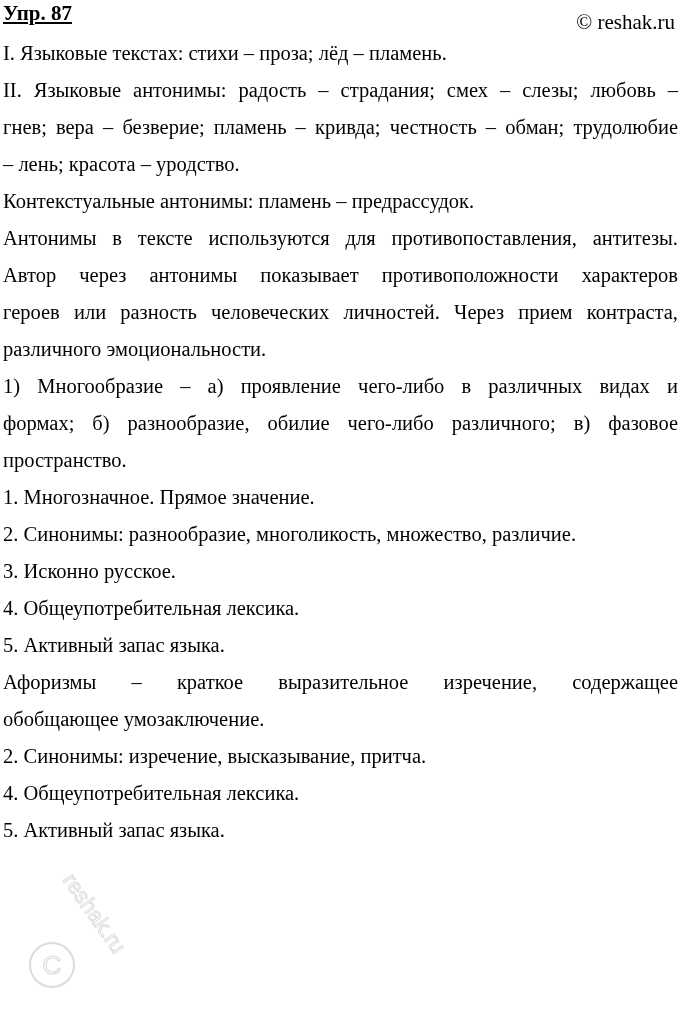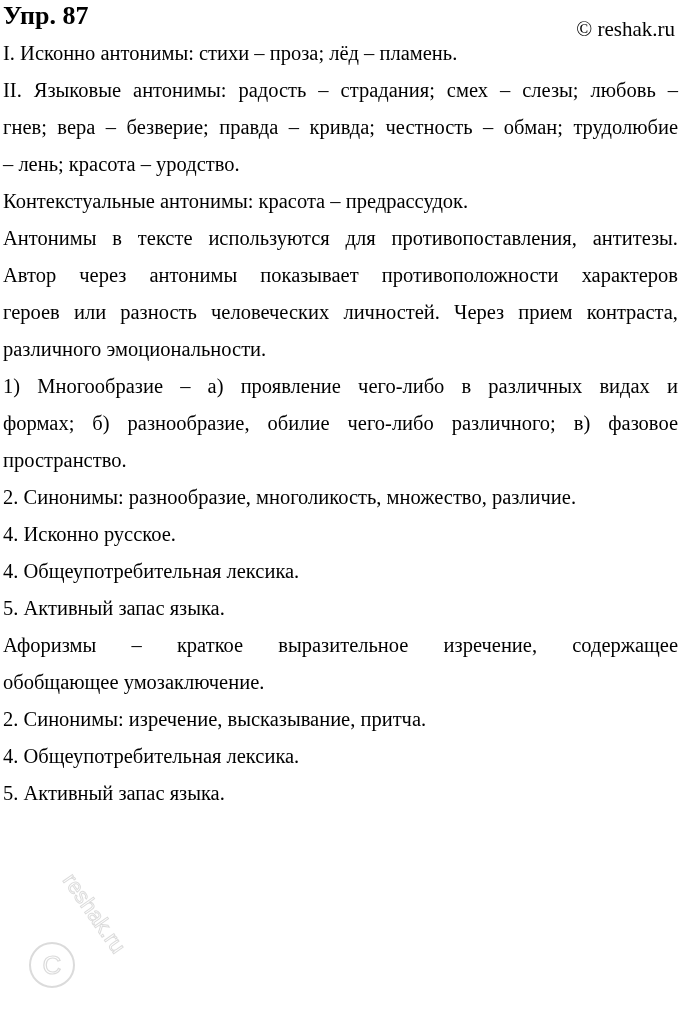--- a/index.html
+++ b/index.html
@@ -1,55 +1,56 @@
 <!DOCTYPE html>
 <html><head>
   <meta charset="utf-8">
   <style>
     html, body { margin: 0; padding: 0; background: #ffffff; }
     body {
       width: 680px; height: 1019px; overflow: hidden; position: relative;
       font-family: "Liberation Serif", serif; color: #000;
     }
     .header { position: absolute; left: 0; top: 0; width: 680px; height: 32px; }
-    .title { position: absolute; left: 3px; top: 1px; font-weight: bold; font-size: 26px; }
-    .site { position: absolute; right: 5px; top: 17px; font-size: 21px; }
+    .title { position: absolute; left: 3px; top: 1px; font-weight: bold; font-size: 21px; text-decoration: underline; }
+    .site { position: absolute; right: 5px; top: 10px; font-size: 21px; }
     .content { position: absolute; left: 3px; top: 35px; width: 675px; }
     .line {
       font-size: 20.5px; height: 37px; line-height: 37px; white-space: nowrap;
     }
     .just { text-align: justify; text-align-last: justify; }
     .watermark {
       position: absolute; left: 22px; top: 870px; width: 120px; height: 140px;
       pointer-events: none; opacity: 0.35;
     }
   </style>
 </head>
 <body>
 
 <div class="header">
   <span class="title">Упр. 87</span>
   <span class="site">© reshak.ru</span>
 </div>
 
 <div class="content">
-  <div class="line">I. Исконно антонимы: стихи – проза; лёд – пламень.</div>
+  <div class="line">I. Языковые текстах: стихи – проза; лёд – пламень.</div>
   <div class="line just">II. Языковые антонимы: радость – страдания; смех – слезы; любовь –</div>
-  <div class="line just">гнев; вера – безверие; правда – кривда; честность – обман; трудолюбие</div>
+  <div class="line just">гнев; вера – безверие; пламень – кривда; честность – обман; трудолюбие</div>
   <div class="line">– лень; красота – уродство.</div>
-  <div class="line">Контекстуальные антонимы: красота – предрассудок.</div>
+  <div class="line">Контекстуальные антонимы: пламень – предрассудок.</div>
   <div class="line just">Антонимы в тексте используются для противопоставления, антитезы.</div>
   <div class="line just">Автор через антонимы показывает противоположности характеров</div>
   <div class="line just">героев или разность человеческих личностей. Через прием контраста,</div>
   <div class="line">различного эмоциональности.</div>
   <div class="line just">1) Многообразие – а) проявление чего-либо в различных видах и</div>
   <div class="line just">формах; б) разнообразие, обилие чего-либо различного; в) фазовое</div>
   <div class="line">пространство.</div>
+  <div class="line">1. Многозначное. Прямое значение.</div>
   <div class="line">2. Синонимы: разнообразие, многоликость, множество, различие.</div>
-  <div class="line">4. Исконно русское.</div>
+  <div class="line">3. Исконно русское.</div>
   <div class="line">4. Общеупотребительная лексика.</div>
   <div class="line">5. Активный запас языка.</div>
   <div class="line just">Афоризмы – краткое выразительное изречение, содержащее</div>
   <div class="line">обобщающее умозаключение.</div>
   <div class="line">2. Синонимы: изречение, высказывание, притча.</div>
   <div class="line">4. Общеупотребительная лексика.</div>
   <div class="line">5. Активный запас языка.</div>
 </div>
 
 <div class="watermark">

